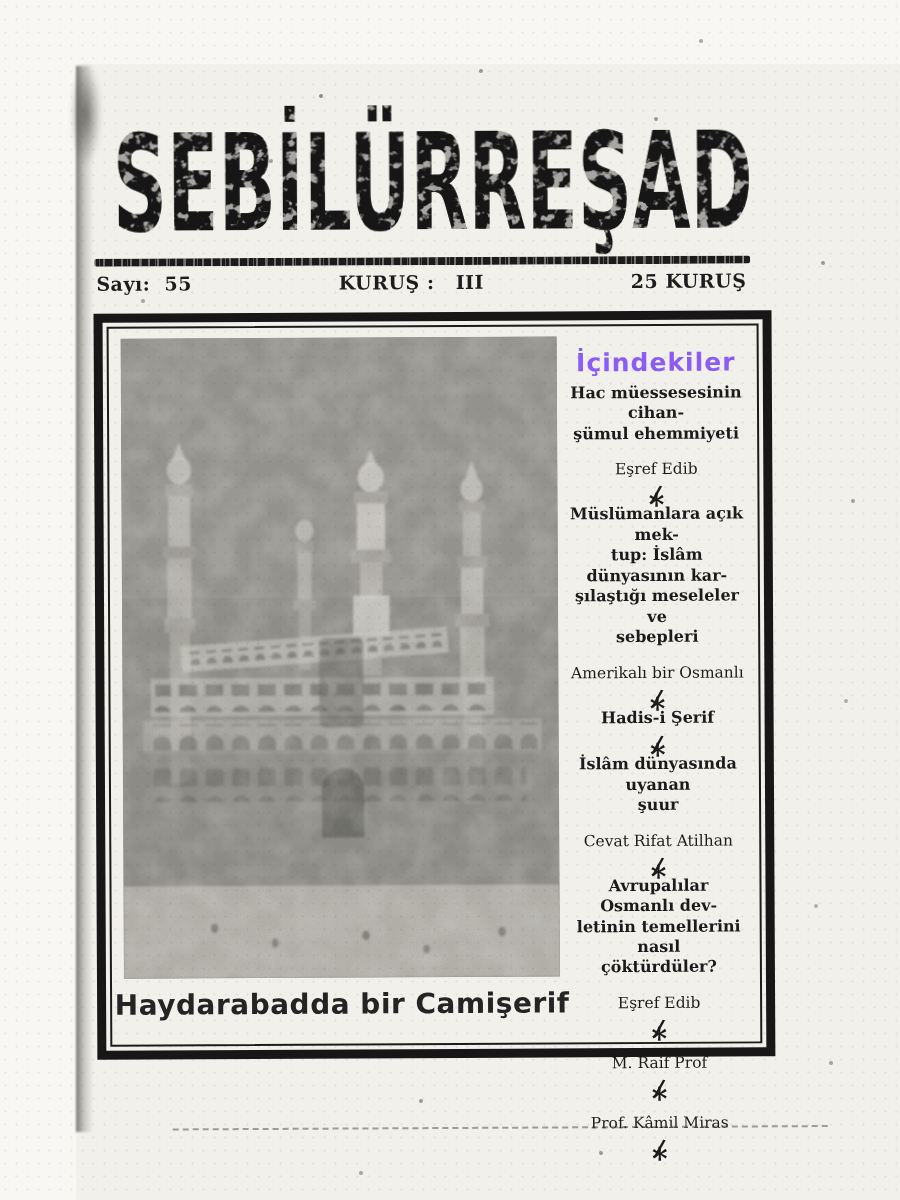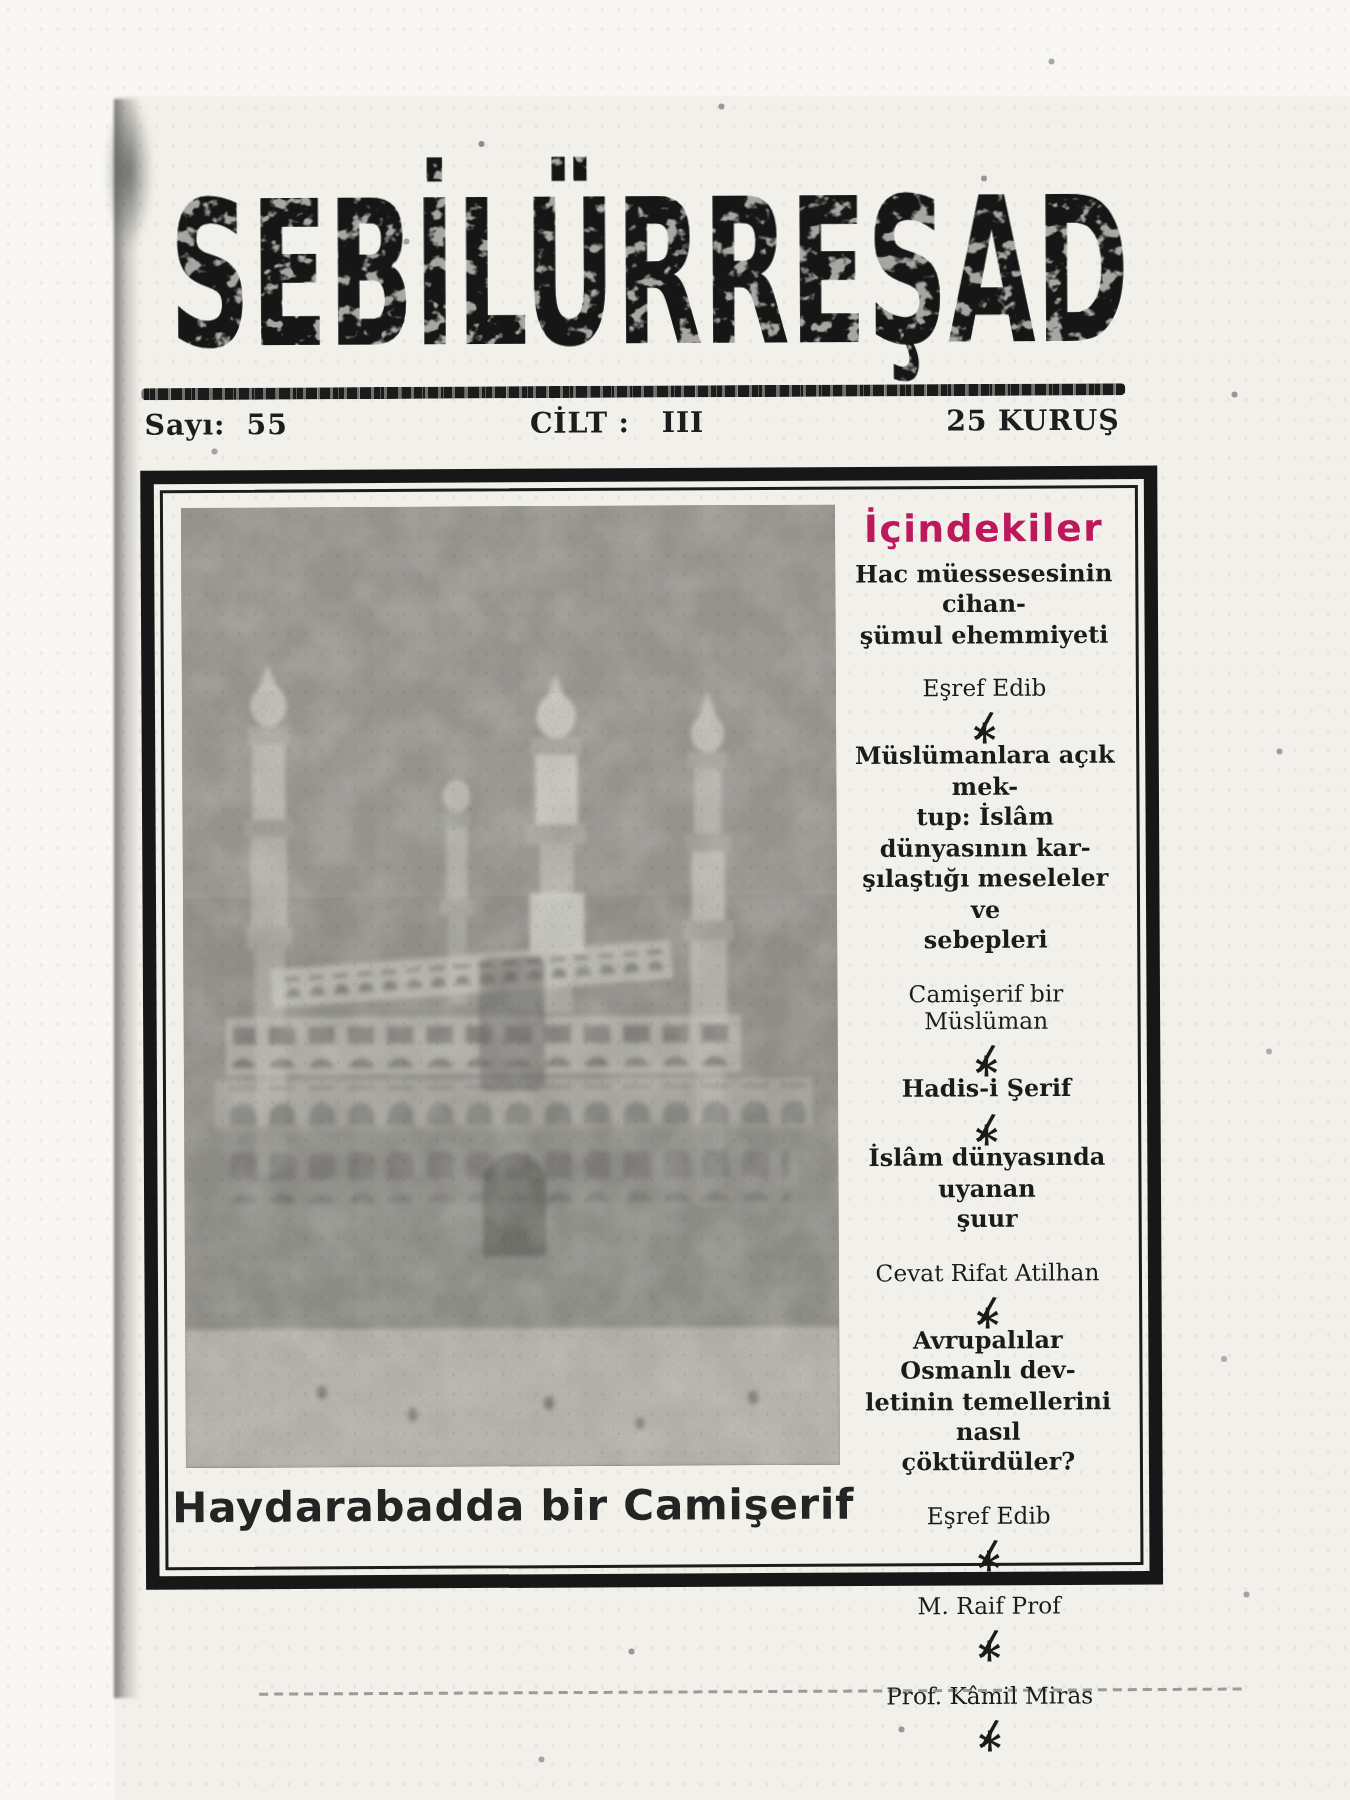--- a/index.html
+++ b/index.html
@@ -39,21 +39,21 @@
   .photo-col{width:436px;flex:0 0 auto;display:flex;flex-direction:column;}
   .photo{width:436px;height:640px;background:#96948e;position:relative;overflow:hidden;}
   .photo svg{position:absolute;inset:0;}
   .caption{height:52px;display:flex;align-items:center;justify-content:center;
         font-family:"DejaVu Sans", sans-serif;font-weight:bold;font-size:28px;
         letter-spacing:.5px;color:#242424;white-space:nowrap;}
 
   .toc{flex:1;display:flex;flex-direction:column;justify-content:space-between;
         text-align:center;color:#1b1b1b;}
   .toc-heading{font-family:"DejaVu Sans", sans-serif;font-weight:bold;font-size:25px;
-        letter-spacing:1px;margin:2px 0 6px;color:#be185d;}
+        letter-spacing:1px;margin:12px 0 6px;color:#8b5cf6;}
   .entry-text{font-weight:bold;font-size:16px;line-height:1.28;white-space:pre-line;}
   .entry-author{font-size:15.5px;margin-top:16px;}
   .entry-author:empty{display:none;}
   .sep{height:24px;position:relative;margin:1px 0;}
   .sep .star{display:inline-block;font-size:30px;font-weight:bold;transform:translateY(8px);}
   .sep .slash{position:absolute;left:50%;top:1px;transform:translate(-50%,0) rotate(12deg);
         font-size:23px;font-weight:bold;}
   .bottom-dotted{position:absolute;left:170px;top:1127px;width:655px;
         border-top:2px dashed rgba(50,50,48,.45);}
 </style>
@@ -86,21 +86,21 @@
         <g transform="scale(1,1.12)">
           <text x="335" y="124" text-anchor="middle" font-size="120" font-weight="bold" font-family="'DejaVu Sans', sans-serif" fill="#161616" textLength="640" lengthAdjust="spacingAndGlyphs" filter="url(#mottle)">SEBİLÜRREŞAD</text>
         </g>
       </svg>
     </header>
 
     <div class="masthead-rule"></div>
 
     <div class="info-row">
       <span>Sayı:  55</span>
-      <span>CİLT :   III</span>
+      <span>KURUŞ :   III</span>
       <span>25 KURUŞ</span>
     </div>
 
     <div class="frame">
       <div class="frame-inner"></div>
       <div class="content">
 
         <div class="photo-col">
           <div class="photo">
             <svg viewBox="0 0 432 640" preserveAspectRatio="none" width="100%" height="100%">
@@ -191,21 +191,21 @@
 şümul ehemmiyeti</div>
             <div class="entry-author">Eşref Edib</div>
           </div>
           <div class="sep"><span class="star">*</span><span class="slash">/</span></div>
 
           <div class="toc-entry">
             <div class="entry-text">Müslümanlara açık mek-
 tup: İslâm dünyasının kar-
 şılaştığı meseleler ve
 sebepleri</div>
-            <div class="entry-author">Camişerif bir Müslüman</div>
+            <div class="entry-author">Amerikalı bir Osmanlı</div>
           </div>
           <div class="sep"><span class="star">*</span><span class="slash">/</span></div>
 
           <div class="toc-entry">
             <div class="entry-text">Hadis-i Şerif</div>
 
           </div>
           <div class="sep"><span class="star">*</span><span class="slash">/</span></div>
 
           <div class="toc-entry">

